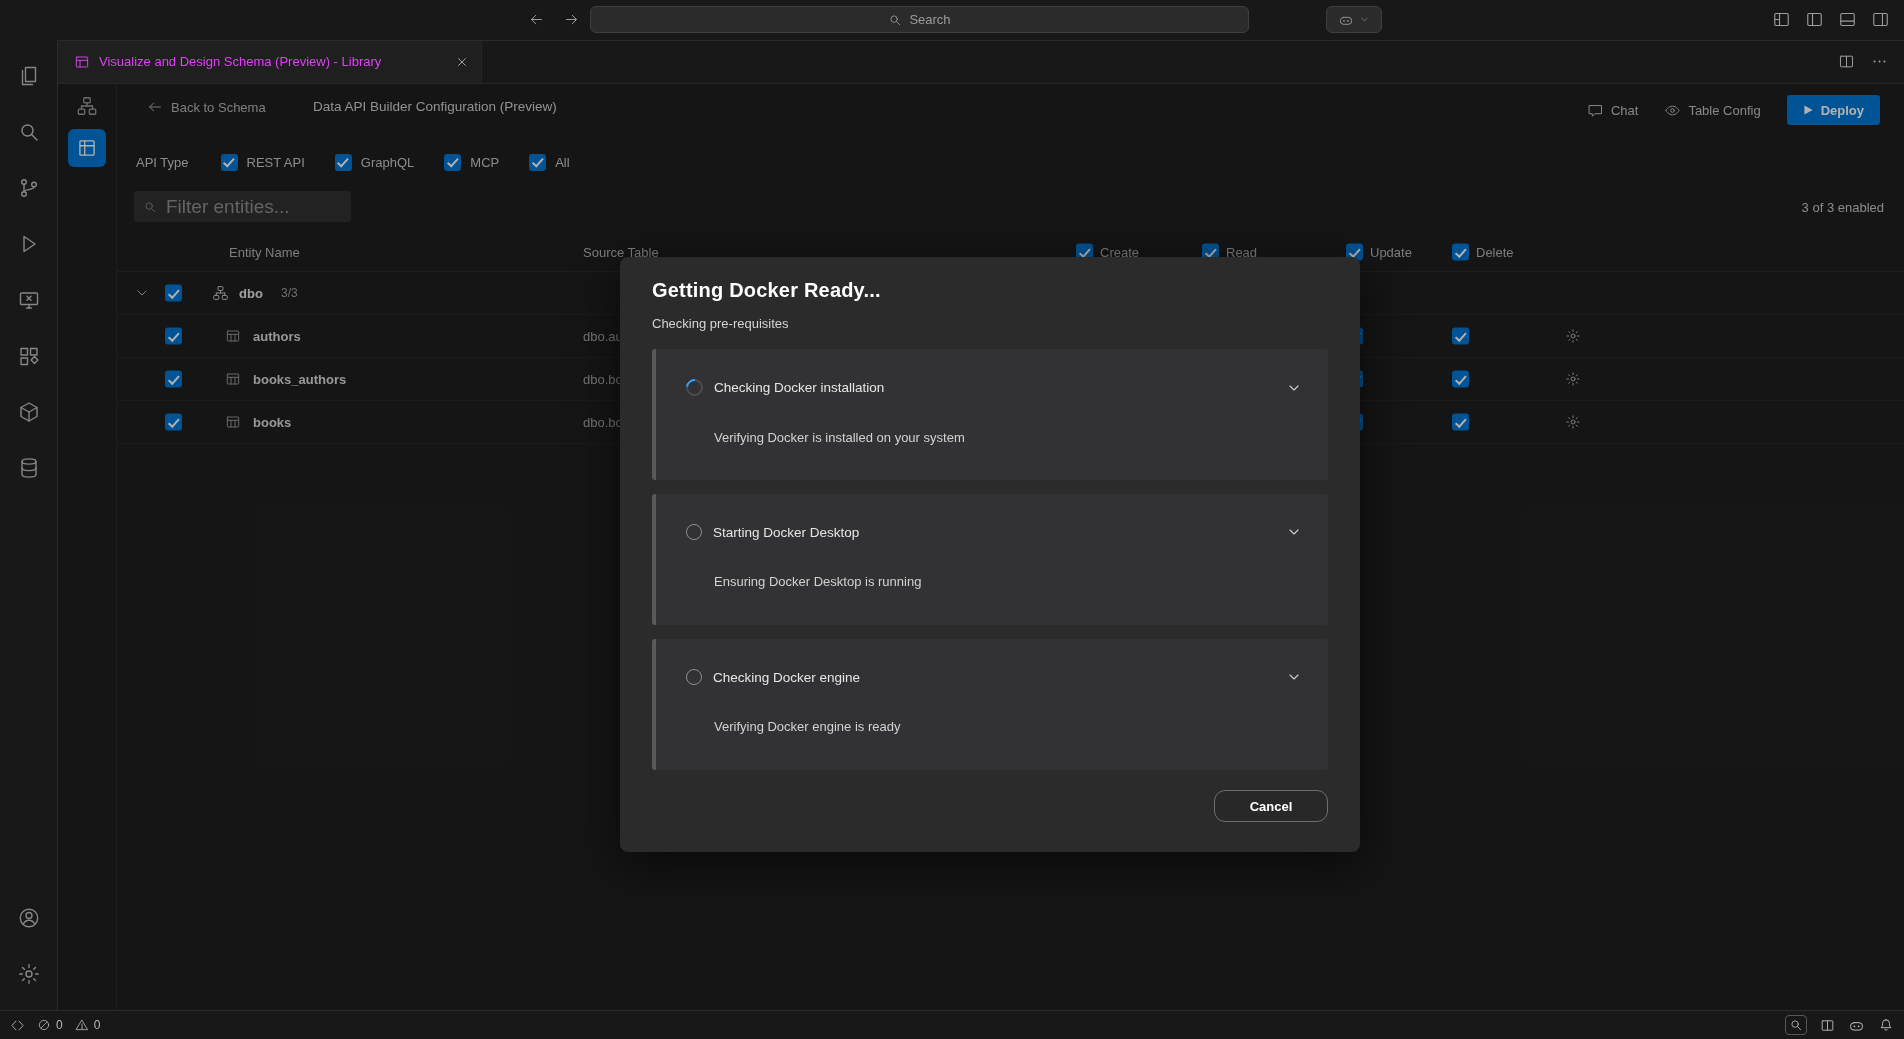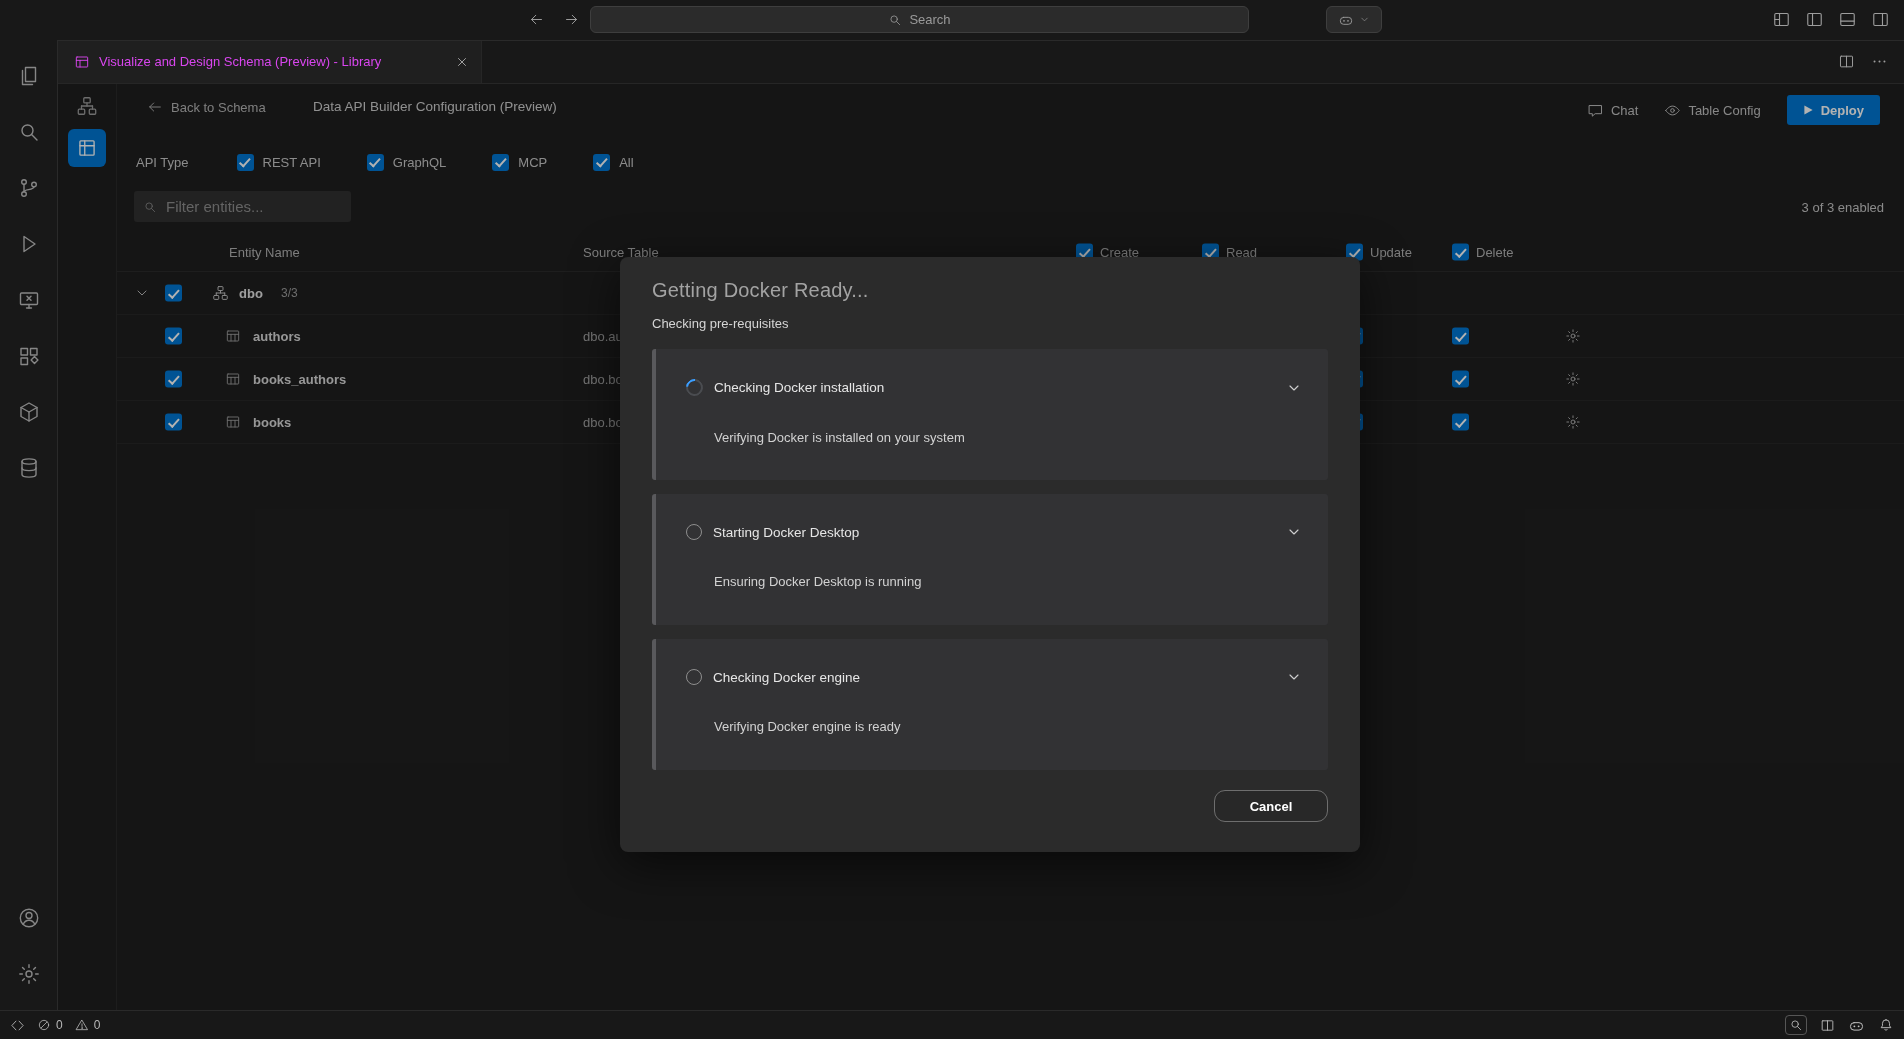--- a/index.html
+++ b/index.html
@@ -39,31 +39,31 @@
   #page{position:absolute;left:59px;top:0;right:0;bottom:0}
 
   #page-head{position:relative;height:56px}
   #back{position:absolute;left:30px;top:16px;display:flex;gap:8px;align-items:center;color:#b6b6b6;cursor:pointer}
   #pg-title{position:absolute;left:196px;top:16px;font-size:13.5px;font-weight:400;color:#cfcfcf}
   #head-actions{position:absolute;right:24px;top:12px;display:flex;align-items:center;gap:26px}
   .h-act{display:flex;align-items:center;gap:7px;color:#c2c2c2;cursor:pointer}
   #deploy{display:flex;align-items:center;gap:7px;background:#0078d4;color:#fff;border:none;border-radius:3px;height:30px;
       padding:0 16px;font-size:13px;font-weight:600;font-family:inherit;cursor:pointer}
 
-  #api-row{display:flex;align-items:center;gap:46px;padding-left:19px;height:34px;margin-top:6px}
+  #api-row{display:flex;align-items:center;gap:30px;padding-left:19px;height:34px;margin-top:6px}
   #api-label{color:#c8c8c8;margin-right:2px}
   .cb-group{display:flex;align-items:center;gap:9px}
   .cb-label{color:#c8c8c8}
   .cb{width:17px;height:17px;background:#0078d4;border-radius:3px;position:relative;flex:none;display:inline-block;box-sizing:border-box}
   .cb::after{content:"";position:absolute;left:5.5px;top:2.5px;width:4px;height:8.5px;border:solid #fff;border-width:0 2px 2px 0;transform:rotate(42deg)}
 
   #filter-row{position:relative;height:32px;margin-top:12px;padding-left:17px}
   #filter-box{display:flex;align-items:center;gap:7px;width:217px;height:31px;background:#313131;border-radius:3px;padding:0 9px;
       box-sizing:border-box;color:#8f8f8f}
-  #filter-box input{flex:1;min-width:0;background:transparent;border:none;outline:none;color:#7dd3fc;font-family:inherit;font-size:15px}
+  #filter-box input{flex:1;min-width:0;background:transparent;border:none;outline:none;color:#7dd3fc;font-family:inherit;font-size:19px}
   #filter-box input::placeholder{color:#8f8f8f}
   #enabled-count{position:absolute;right:20px;top:9px;color:#c6c6c6}
 
   #table{margin-top:10px}
   .thead{position:relative;height:38px;border-bottom:1px solid #2b2b2b;color:#b3b3b3}
   .trow{position:relative;height:42px;border-bottom:1px solid #282828}
   .cell{position:absolute;top:50%;transform:translateY(-50%)}
   .l-entity{left:112px}.l-source{left:466px}
   .l-cb-create{left:959px}.l-lbl-create{left:983px}
   .l-cb-read{left:1085px}.l-lbl-read{left:1109px}
@@ -72,21 +72,21 @@
   .l-gear{left:1448px;color:#b9b9b9}
   .l-chevron{left:17px;color:#c5c5c5}.l-rowcb{left:48px}
   .l-gicon{left:95px;color:#c5c5c5}.l-gname{left:122px;font-weight:700;color:#e3e3e3}.l-gcount{left:164px;color:#9d9d9d;font-size:12px}
   .l-eicon{left:108px;color:#9d9d9d}.l-ename{left:136px;color:#d8d8d8;font-weight:600}
   .src{color:#a8a8a8}
 
   
   #overlay{position:absolute;left:58px;top:83px;right:0;bottom:29px;background:rgba(0,0,0,0.30);z-index:40}
   #modal{position:absolute;left:620px;top:257px;width:740px;height:595px;background:#2b2b2b;border-radius:8px;
       box-shadow:0 12px 48px rgba(0,0,0,0.6);z-index:50;padding:22px 32px;box-sizing:border-box}
-  #modal h2{margin:0;font-size:20px;font-weight:400;color:#a3a3a3;letter-spacing:.2px}
+  #modal h2{margin:0;font-size:20px;font-weight:700;color:#ffffff;letter-spacing:.2px}
   #modal-sub{margin-top:14px;color:#d5d5d5}
   .step{height:131px;background:#323234;border-left:4px solid #59595c;border-radius:3px;margin-top:14px;
       padding:30px 26px 0 30px;box-sizing:border-box}
   .step-first{margin-top:18px}
   .step-head{display:flex;align-items:center;gap:11px}
   .step-title{color:#e6e6e6;font-size:13.5px}
   .step-chev{margin-left:auto;color:#cfcfcf}
   .step-desc{margin-top:34px;margin-left:28px;color:#d2d2d2}
   .spinner{width:17px;height:17px;border:2.5px solid #4a4c50;border-top-color:#3b9eff;border-radius:50%;
       transform:rotate(-40deg);flex:none;box-sizing:border-box}

